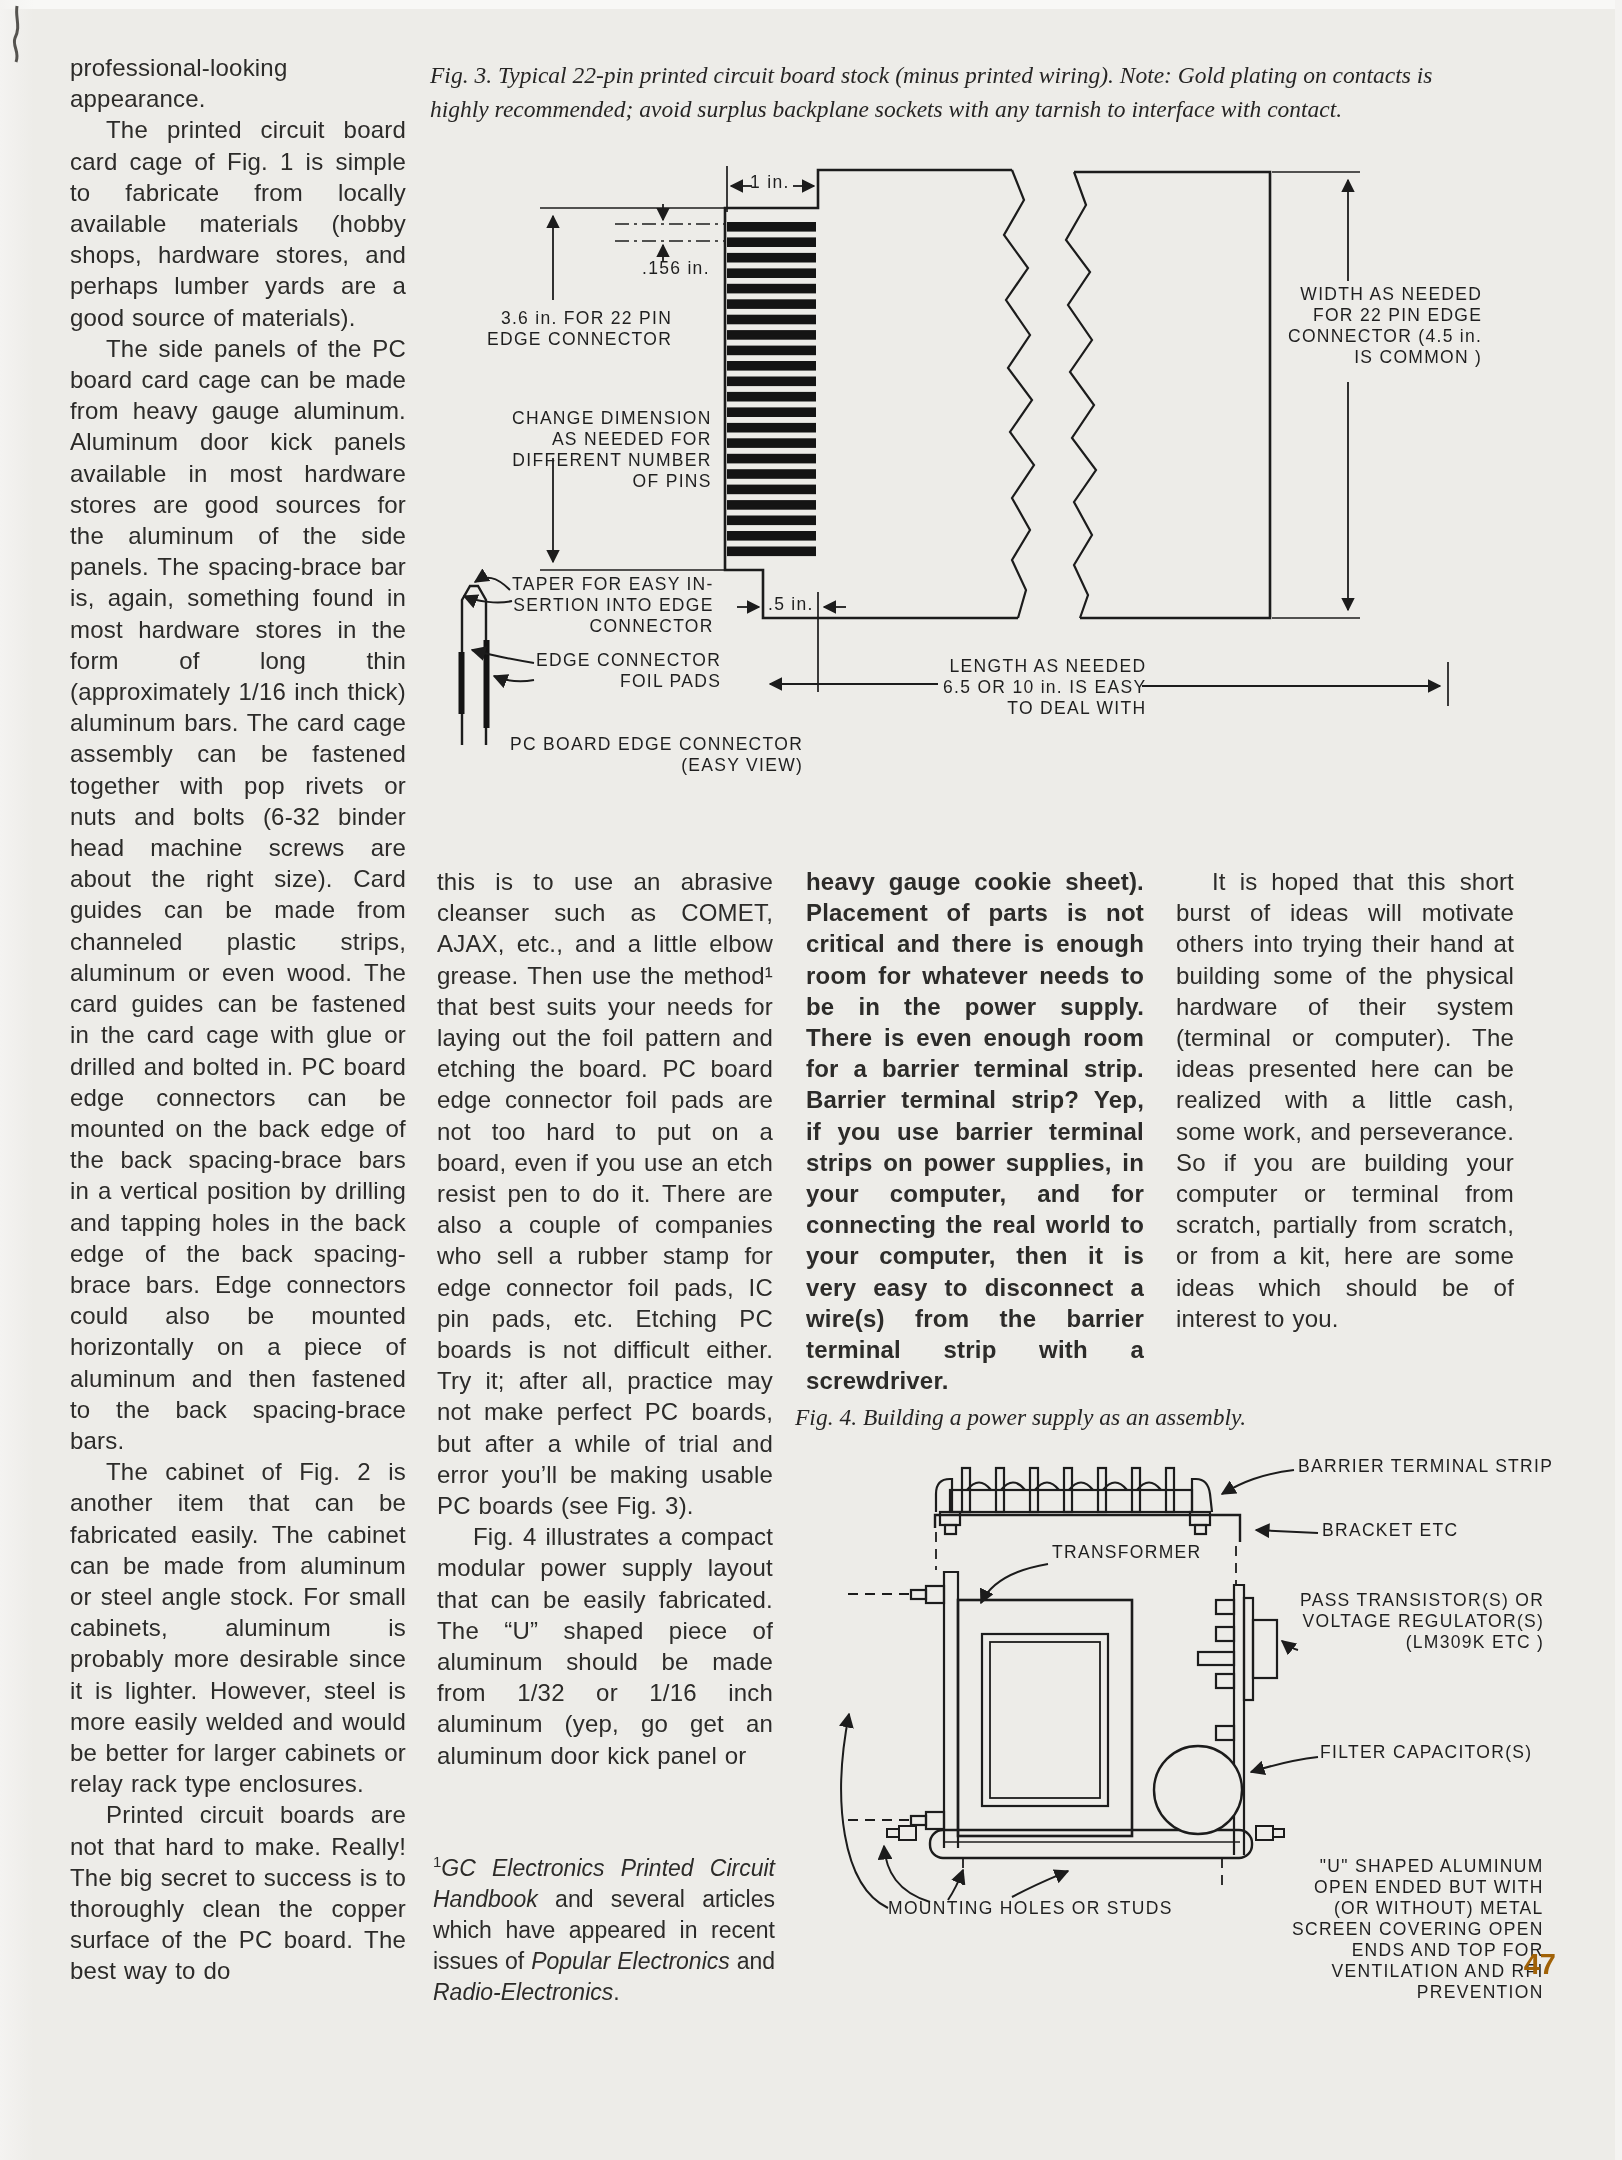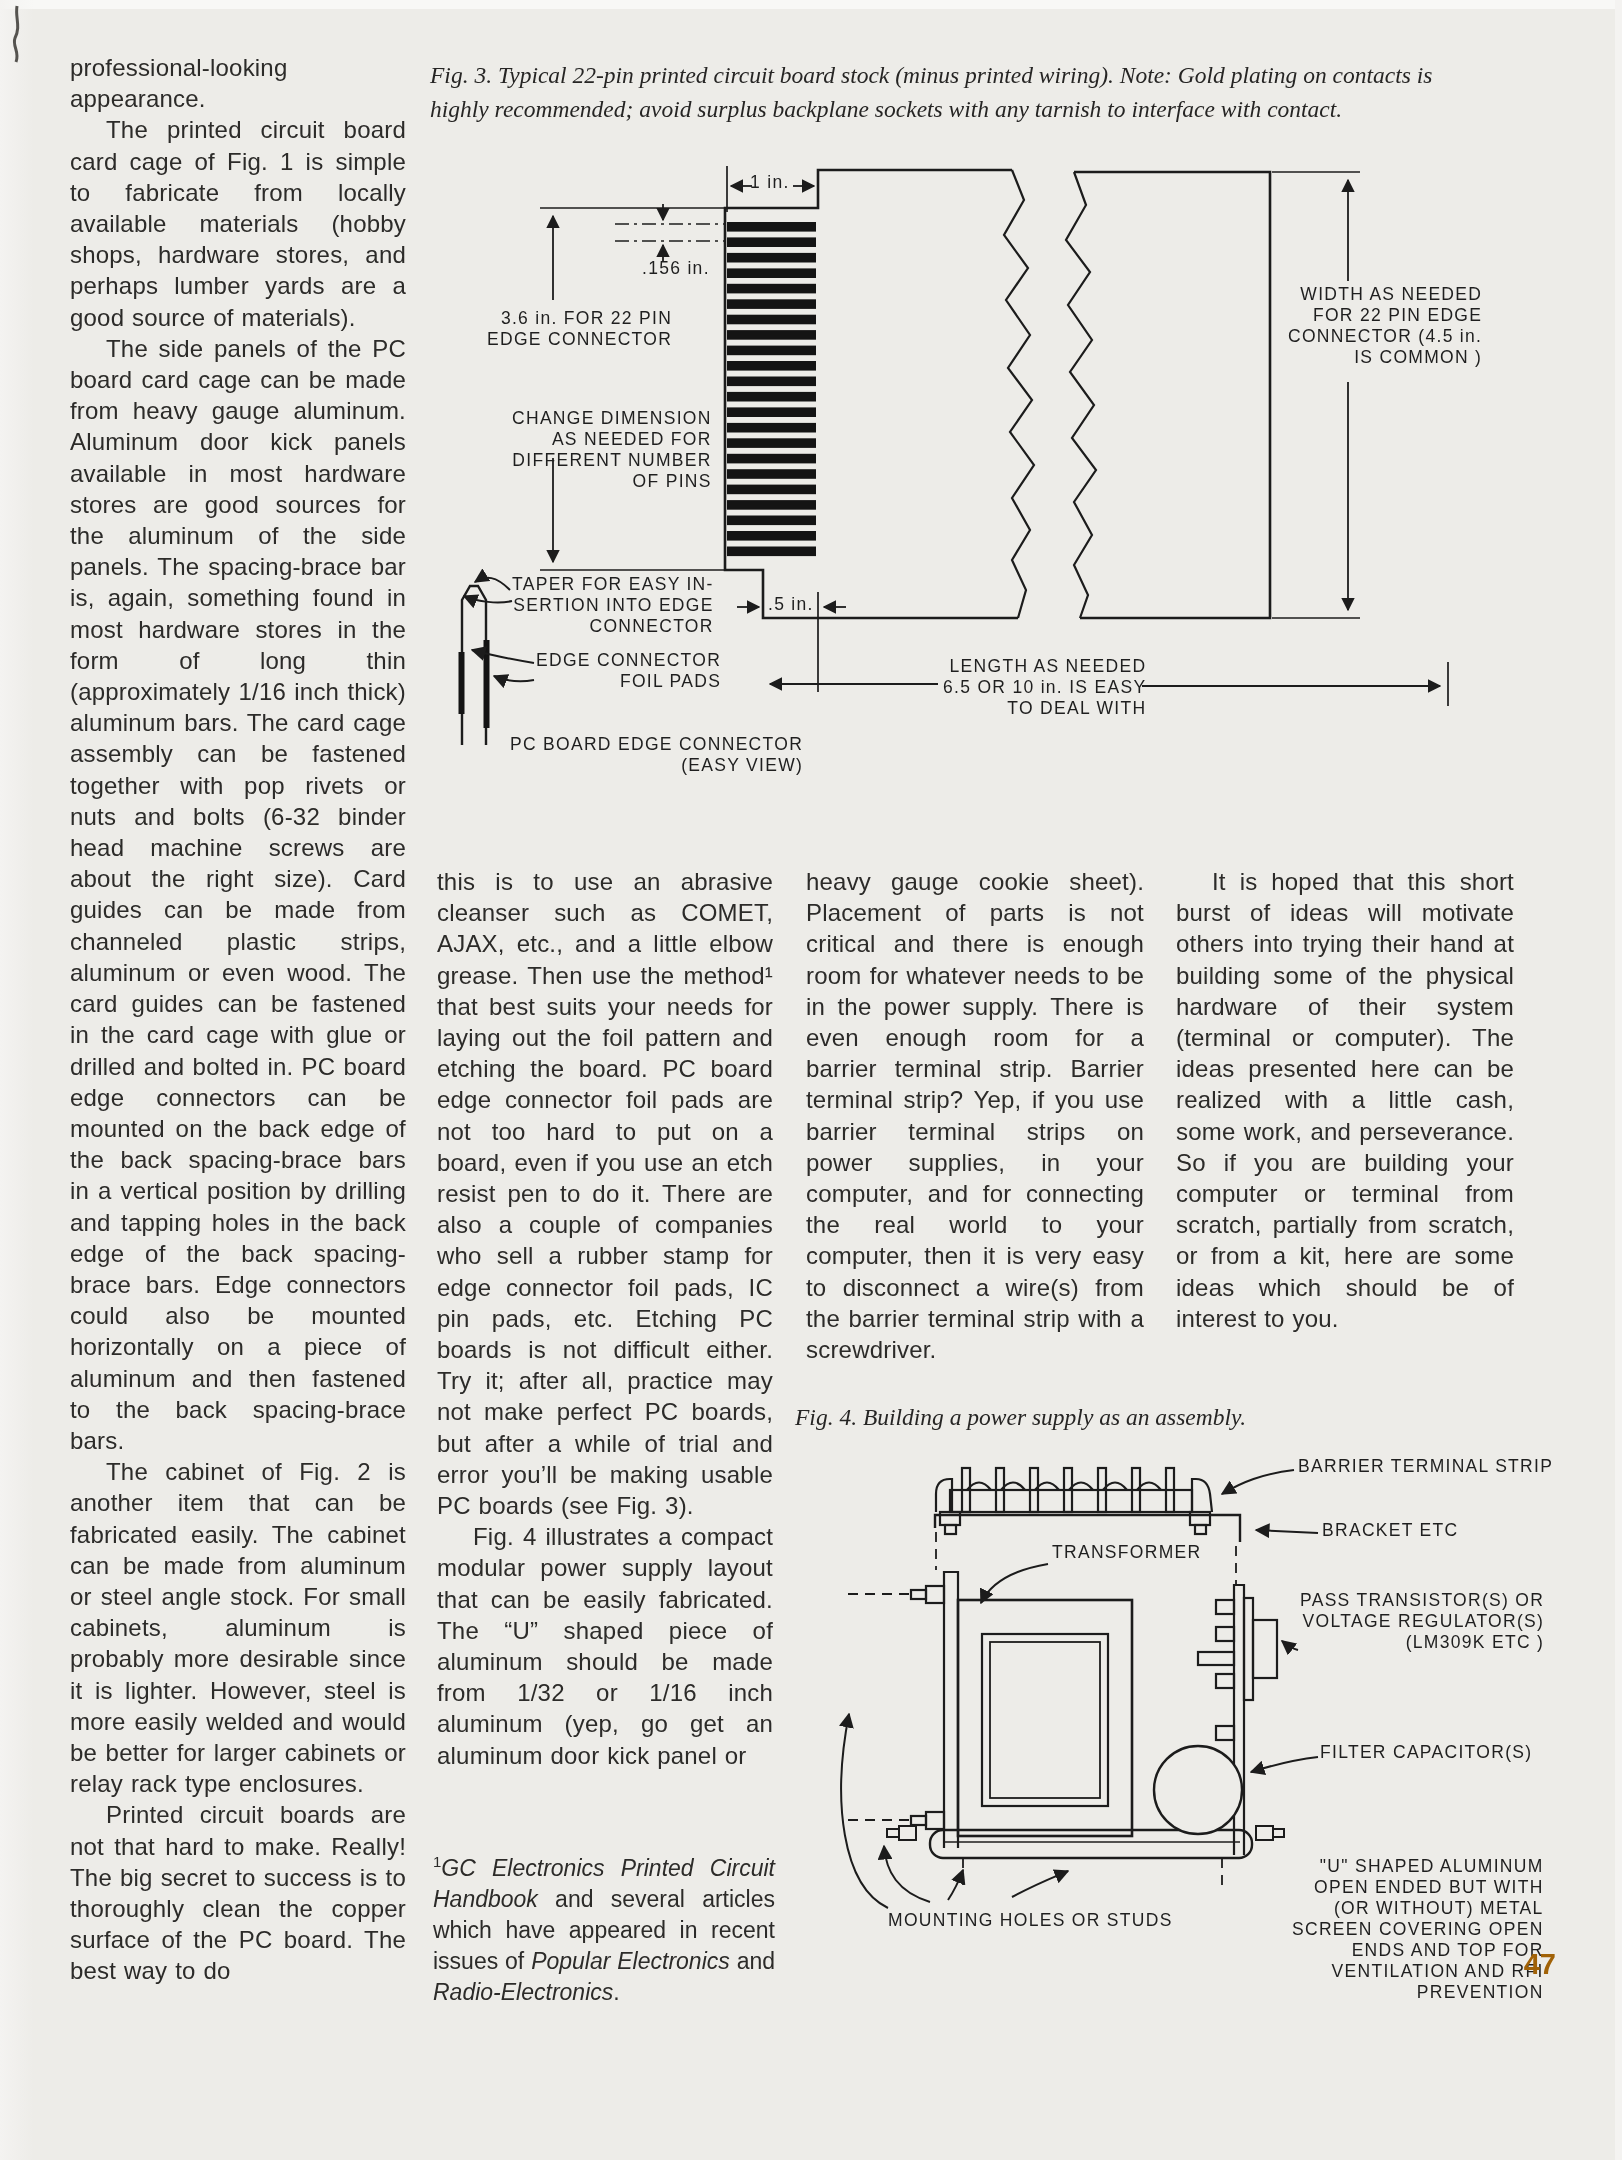--- a/index.html
+++ b/index.html
@@ -8,21 +8,21 @@
   .edge-top{position:absolute;top:0;left:0;width:1622px;height:9px;background:#f8f8f6;}
   .edge-left{position:absolute;top:0;left:0;width:34px;height:2160px;
              background:linear-gradient(to right,#f4f3f1,rgba(244,243,241,0));}
   .edge-right{position:absolute;top:0;right:0;width:7px;height:2160px;background:#f4f3f1;}
   .col{position:absolute;text-align:justify;color:#2c2b29;font-size:24px;line-height:31.2px;
        letter-spacing:0.2px;word-spacing:1px;}
   .col p{margin:0;text-indent:36px;}
   .col p.noindent{text-indent:0;}
   #col0{left:70px;top:52px;width:336px;}
   #col1{left:437px;top:866px;width:336px;}
-  #col2{left:806px;top:866px;width:338px;}
+  #col2{left:806px;top:866px;width:338px;font-weight:bold;}
   #col3{left:1176px;top:866px;width:338px;}
   .caption{position:absolute;font-family:"Liberation Serif",serif;font-style:italic;
            font-size:23.5px;line-height:34px;color:#262524;}
   #fig3-caption{left:430px;top:58px;width:1085px;}
   #fig4-caption{left:795px;top:1400px;width:480px;}
   .fig-label{position:absolute;font-size:17.5px;line-height:21px;letter-spacing:1.3px;
              color:#1f1f1f;white-space:nowrap;text-align:right;}
   #footnote{position:absolute;left:433px;top:1846px;width:342px;font-size:23px;
             line-height:31px;color:#2c2b29;text-align:justify;}
   #footnote sup{font-size:0.65em;}
@@ -291,21 +291,21 @@
         <div>TRANSFORMER</div>
       </div>
       <div class="fig-label" style="left: 1300px; top: 1590px;">
         <div>PASS TRANSISTOR(S) OR</div>
         <div>VOLTAGE REGULATOR(S)</div>
         <div>(LM309K ETC )</div>
       </div>
       <div class="fig-label" style="left: 1320px; top: 1742px;">
         <div>FILTER CAPACITOR(S)</div>
       </div>
-      <div class="fig-label" style="left: 888px; top: 1898px; margin-top: 12px;">
+      <div class="fig-label" style="left: 888px; top: 1898px;">
         <div>MOUNTING HOLES OR STUDS</div>
       </div>
       <div class="fig-label" style="left: 1292px; top: 1856px;">
         <div>"U" SHAPED ALUMINUM</div>
         <div>OPEN ENDED BUT WITH</div>
         <div>(OR WITHOUT) METAL</div>
         <div>SCREEN COVERING OPEN</div>
         <div>ENDS AND TOP FOR</div>
         <div>VENTILATION AND RFI</div>
         <div>PREVENTION</div>

